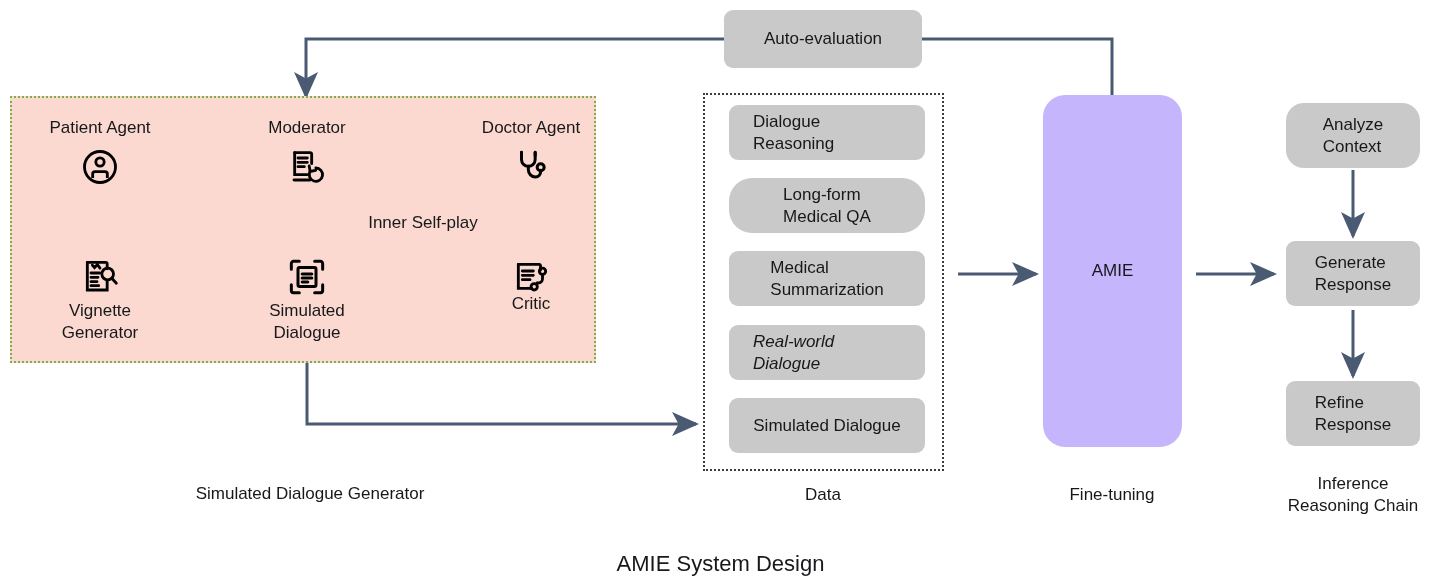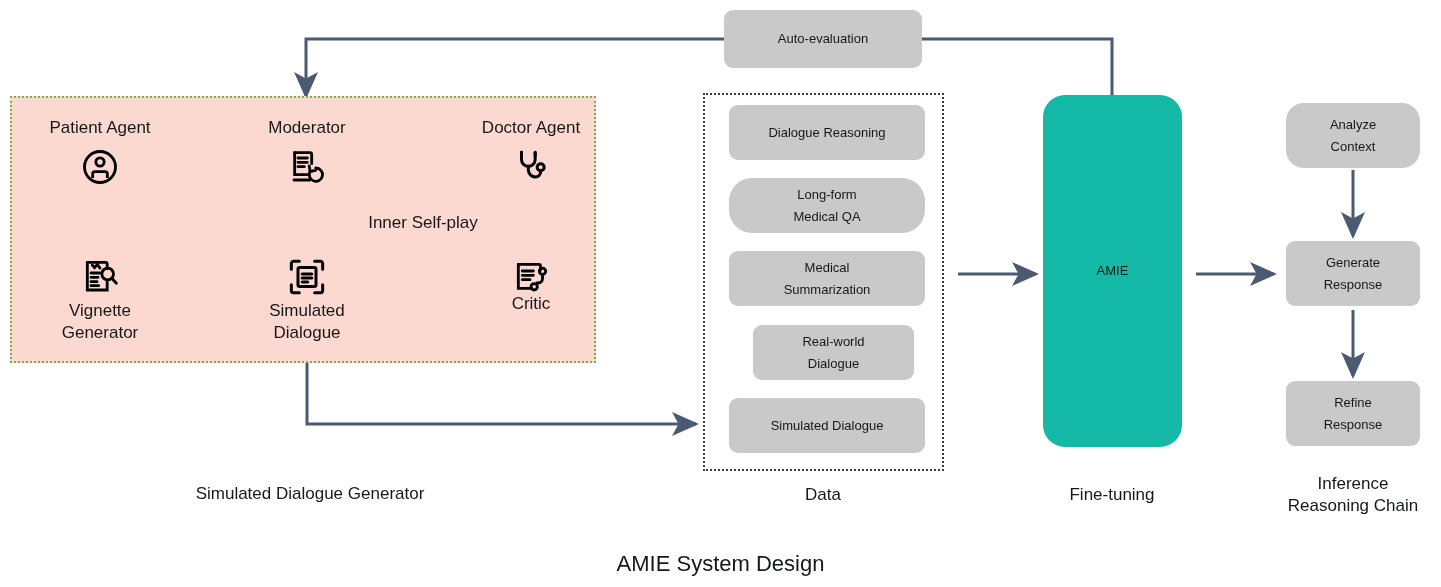--- a/index.html
+++ b/index.html
@@ -54,29 +54,29 @@
   }
 
   
   .node {
     position: absolute;
     box-sizing: border-box;
     border-radius: 9px;
     display: flex;
     align-items: center;
     justify-content: center;
-    text-align: center;
-    font-size: 13px;
+    text-align: left;
+    font-size: 17px;
     line-height: 22px;
     color: #17181a;
     white-space: pre-line;
     padding: 2px 24px;
   }
   .node-gray { background: #c9c9c9; }
-  .node-pink { background: #14b8a6; border-radius: 22px; }
+  .node-pink { background: #c4b5fd; border-radius: 22px; }
 
   
   .icon-wrap {
     position: absolute;
     display: flex;
     align-items: center;
     justify-content: center;
   }
   .icon-wrap svg { display: block; }
 
@@ -204,21 +204,21 @@
 
   <div class="label" style="left:160px; top:483px; width:300px;">Simulated Dialogue Generator</div>
 
   <div class="dotted-group-data" style="left:703px; top:93px; width:241px; height:378px;"></div>
 
   <div class="node node-gray" style="left:729px; top:105px; width:196px; height:55px;">Dialogue Reasoning</div>
   <div class="node node-gray" style="left:729px; top:178px; width:196px; height:55px;border-radius:23px;">Long-form
 Medical QA</div>
   <div class="node node-gray" style="left:729px; top:251px; width:196px; height:55px;">Medical
 Summarization</div>
-  <div class="node node-gray" style="left:753px; top:325px; width:161px; height:55px;">Real-world Dialogue</div>
+  <div class="node node-gray" style="left:729px; top:325px; width:196px; height:55px;font-style:italic;">Real-world Dialogue</div>
   <div class="node node-gray" style="left:729px; top:398px; width:196px; height:55px;">Simulated Dialogue</div>
 
   <div class="label" style="left:748px; top:484px; width:150px;">Data</div>
 
   <div class="node node-pink" style="left:1043px; top:95px; width:139px; height:352px;">AMIE</div>
   <div class="label" style="left:1037px; top:484px; width:150px;">Fine-tuning</div>
 
   <div class="node node-gray" style="left:1286px; top:103px; width:134px; height:65px;border-radius:18px;">Analyze
 Context</div>
   <div class="node node-gray" style="left:1286px; top:241px; width:134px; height:65px;">Generate

